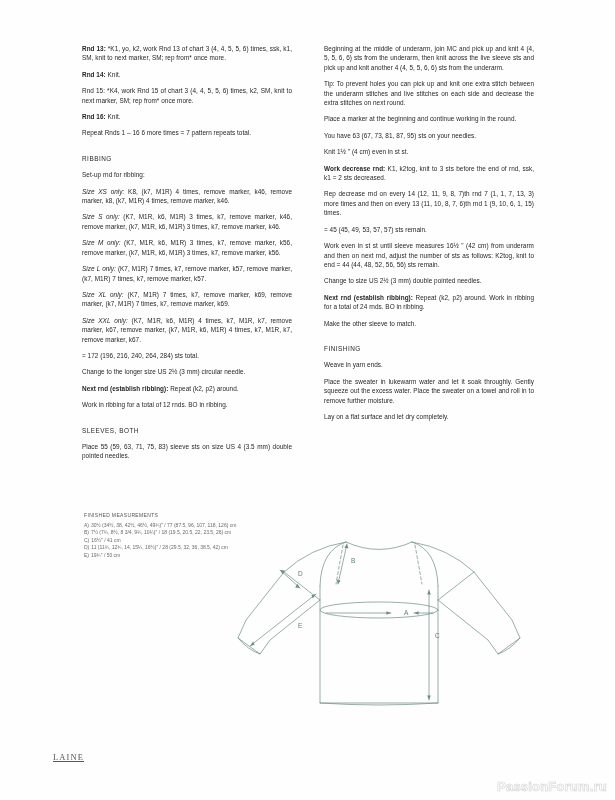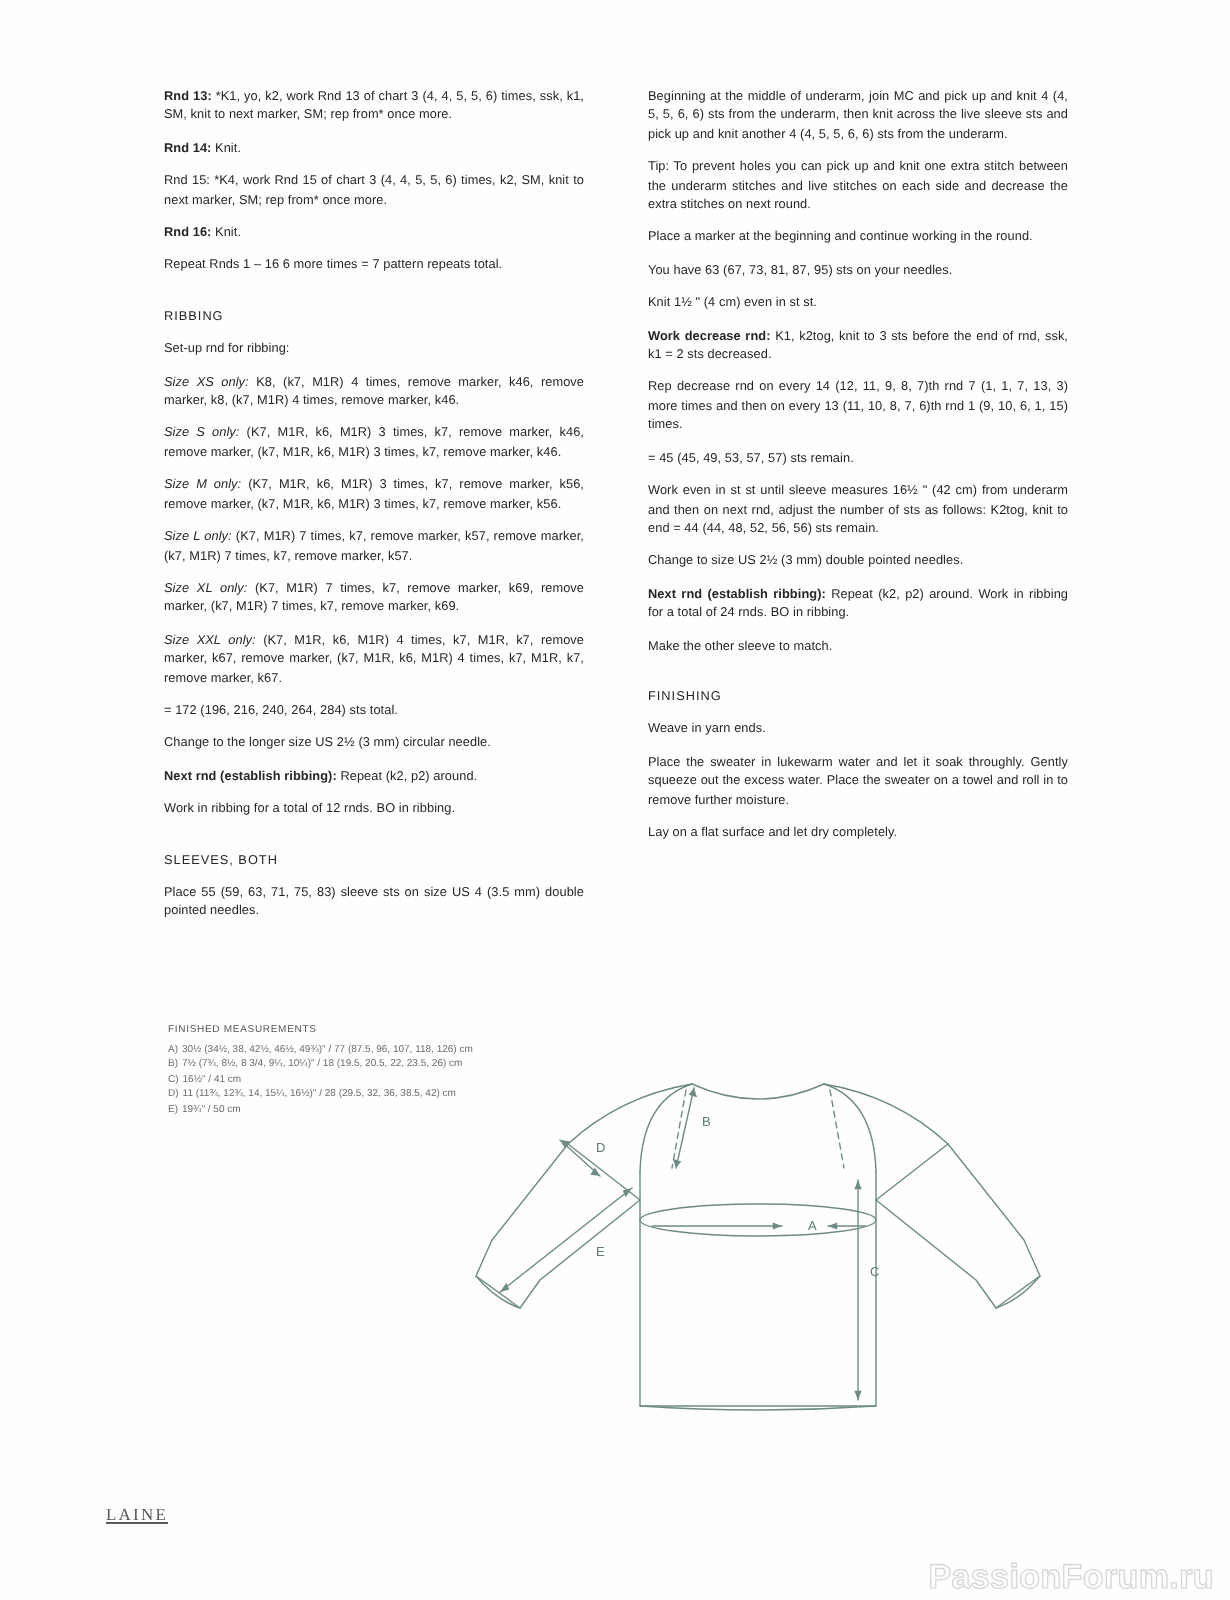--- a/index.html
+++ b/index.html
@@ -116,21 +116,21 @@
     text-align: center;
     font-family: "Liberation Serif", serif;
     font-size: 8.5px;
     color: #59595c;
   }
   .watermark {
     position: absolute;
     right: 8px;
     top: 779px;
     font-family: "Liberation Sans", sans-serif;
-    font-size: 17px;
+    font-size: 13px;
     font-weight: bold;
     letter-spacing: 0.2px;
     color: #ffffff;
     -webkit-text-stroke: 0.6px #d3d3d3;
     text-shadow: 0 0 1px #e2e2e2;
     opacity: 0.95;
   }
 </style>
 </head>
 <body>

